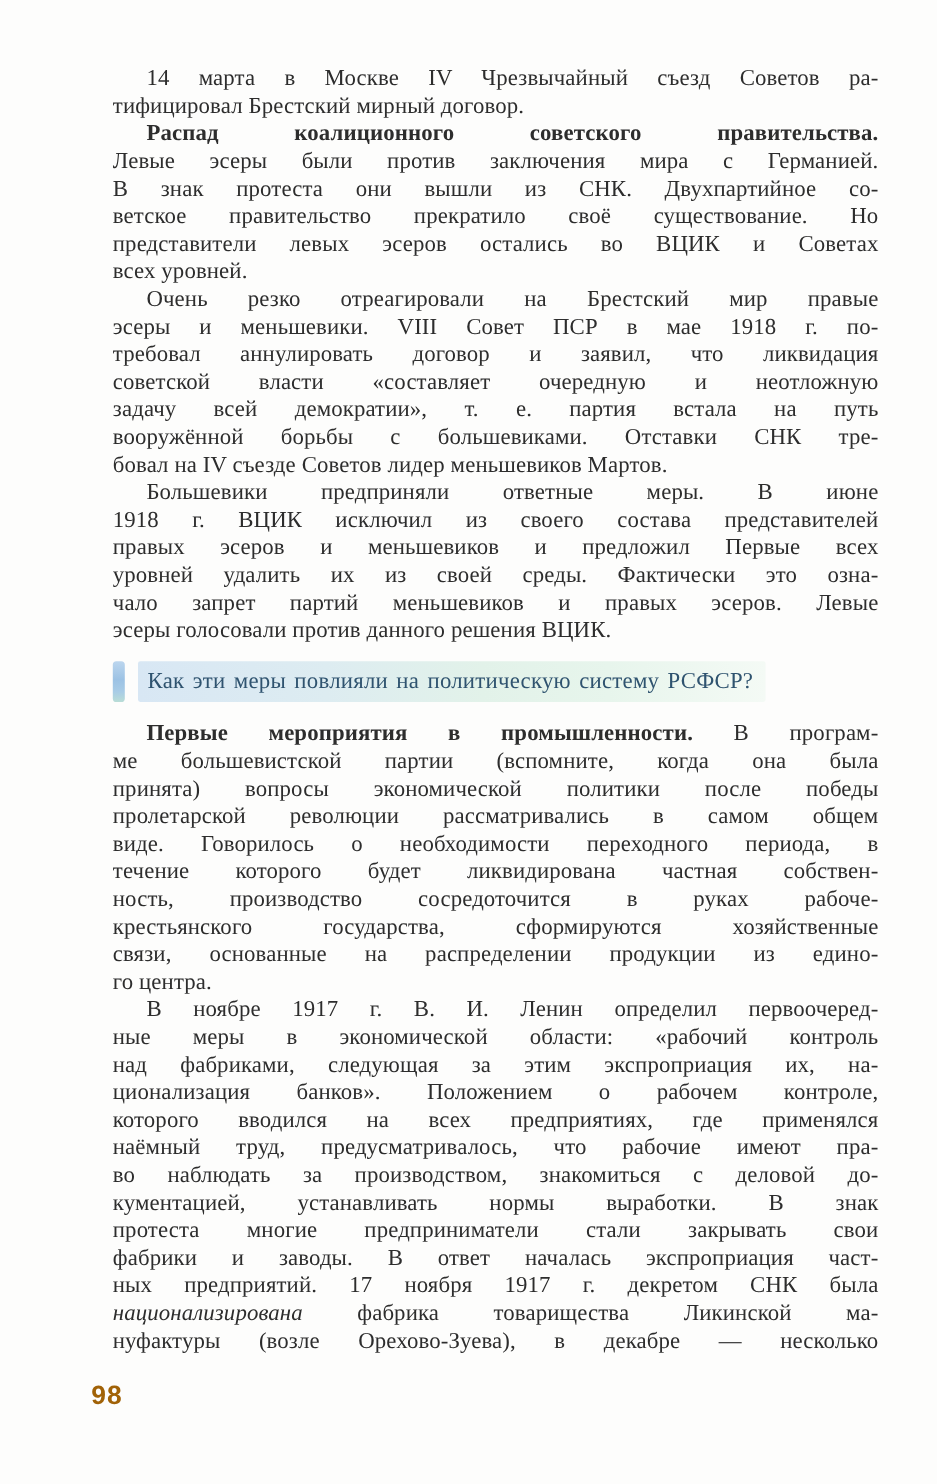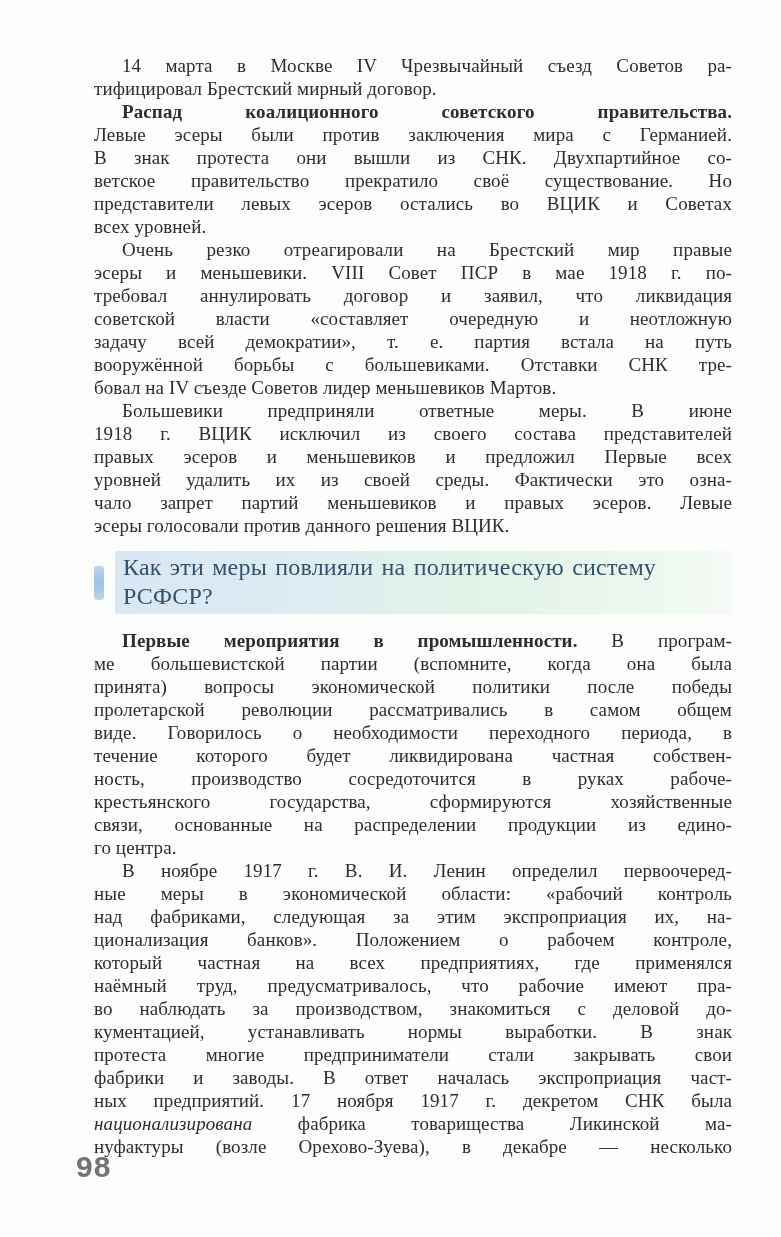--- a/index.html
+++ b/index.html
@@ -50,37 +50,37 @@
   }
   .q-bar {
     flex: none;
     width: 10px;
     height: 34px;
     margin-right: 11px;
     border-radius: 3px;
     background: linear-gradient(180deg, #bcd6ee 0%, #9cc2e4 45%, #a8cce6 75%, #b9ddd6 100%);
   }
   .q-text {
-    font-size: 24px;
+    font-size: 19px;
     line-height: 29px;
     color: #2f536f;
     padding: 2px 10px 3px 8px;
     border-radius: 2px;
     letter-spacing: 0.2px;
     word-spacing: 2px;
     background: linear-gradient(90deg, #d8e7f4 0%, #ddecf1 30%, #e2f2e9 55%, #e7f5ec 75%, #f4faf5 100%);
   }
   .page-num {
     position: absolute;
     left: 76px;
     top: 1150px;
     font-family: "Liberation Sans", "DejaVu Sans", sans-serif;
-    font-size: 30px;
+    font-size: 22px;
     font-weight: bold;
-    color: #737373;
+    color: #a16207;
     letter-spacing: 1px;
   }
 </style>
 </head>
 <body>
 
 <div class="page">
   <main class="text-column">
       <div class="para">
         <div class="line first"><span>14 марта в Москве IV Чрезвычайный съезд Советов ра-</span></div>
@@ -125,21 +125,21 @@
         <div class="line"><span>ность, производство сосредоточится в руках рабоче-</span></div>
         <div class="line"><span>крестьянского государства, сформируются хозяйственные</span></div>
         <div class="line"><span>связи, основанные на распределении продукции из едино-</span></div>
         <div class="line last"><span>го центра.</span></div>
       </div>
       <div class="para">
         <div class="line first"><span>В ноябре 1917 г. В. И. Ленин определил первоочеред-</span></div>
         <div class="line"><span>ные меры в экономической области: «рабочий контроль</span></div>
         <div class="line"><span>над фабриками, следующая за этим экспроприация их, на-</span></div>
         <div class="line"><span>ционализация банков». Положением о рабочем контроле,</span></div>
-        <div class="line"><span>который частная на всех предприятиях, где применялся</span></div>
+        <div class="line"><span>которого вводился на всех предприятиях, где применялся</span></div>
         <div class="line"><span>наёмный труд, предусматривалось, что рабочие имеют пра-</span></div>
         <div class="line"><span>во наблюдать за производством, знакомиться с деловой до-</span></div>
         <div class="line"><span>кументацией, устанавливать нормы выработки. В знак</span></div>
         <div class="line"><span>протеста многие предприниматели стали закрывать свои</span></div>
         <div class="line"><span>фабрики и заводы. В ответ началась экспроприация част-</span></div>
         <div class="line"><span>ных предприятий. 17 ноября 1917 г. декретом СНК была</span></div>
         <div class="line"><span class="i">национализирована</span><span> фабрика товарищества Ликинской ма-</span></div>
         <div class="line"><span>нуфактуры (возле Орехово-Зуева), в декабре — несколько</span></div>
       </div>
     </main>

